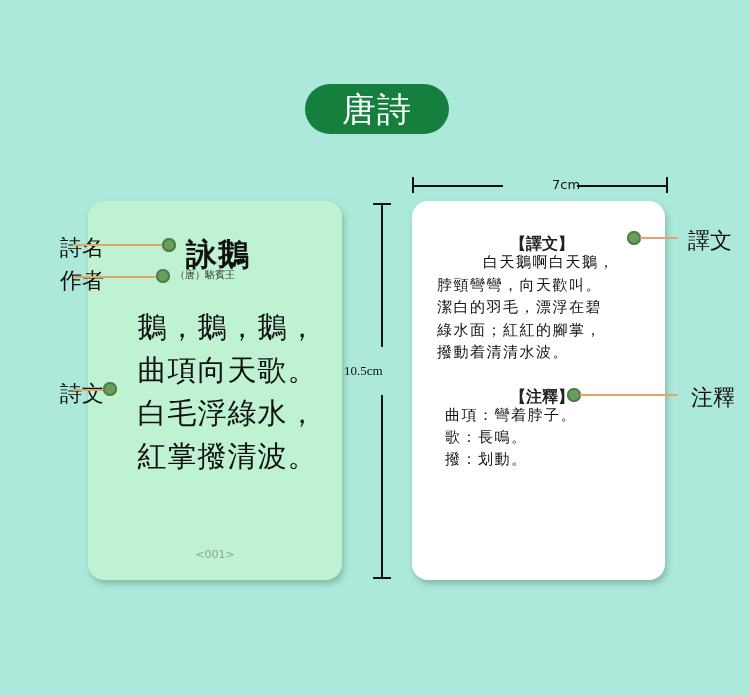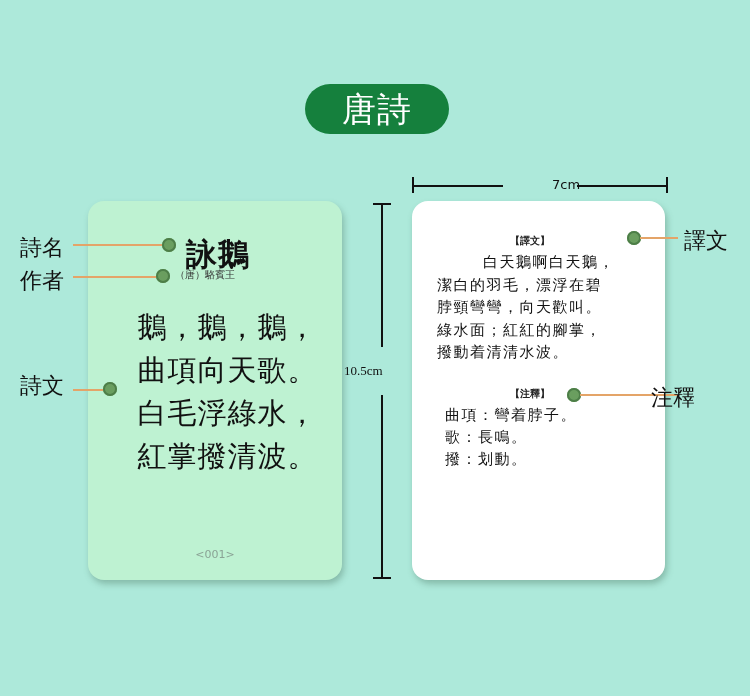--- a/index.html
+++ b/index.html
@@ -64,21 +64,21 @@
   }
   .poem-lines div { white-space: nowrap; letter-spacing: 1px; }
   .card-code {
     position: absolute;
     left: 190px; top: 548px;
     width: 50px; text-align: center;
     font-size: 11px; color: #8aa395;
   }
   .section-head {
     position: absolute;
-    font-size: 10px; font-weight: bold; color: #222;
+    font-size: 16px; font-weight: bold; color: #222;
     font-family: "DejaVu Sans", sans-serif;
   }
   .trans-text {
     position: absolute;
     left: 437px; top: 251px;
     width: 210px;
     font-family: "DejaVu Serif", serif;
     font-size: 15px;
     line-height: 22.5px;
     color: #111;
@@ -105,20 +105,21 @@
   .hline {
     position: absolute;
     height: 2px;
     background: #e4a468;
   }
   .label {
     position: absolute;
     font-size: 22px;
     color: #111;
     font-family: Liberation Mono, monospace;
+    margin-left: 40px;
   }
   .dim-line-h { position: absolute; height: 2px; background: #111; }
   .dim-line-v { position: absolute; width: 2px; background: #111; }
   .dim-text {
     position: absolute;
     font-size: 13px; color: #111;
   }
 </style>
 </head>
 <body>
@@ -133,47 +134,47 @@
   <div>曲項向天歌。</div>
   <div>白毛浮綠水，</div>
   <div>紅掌撥清波。</div>
 </div>
 <div class="card-code">&lt;001&gt;</div>
 
 <div class="card card-back"></div>
 <div class="section-head" style="left:510px; top:234px;">【譯文】</div>
 <div class="trans-text">
   <div class="indent">白天鵝啊白天鵝，</div>
+  <div>脖頸彎彎，向天歡叫。</div>
   <div>潔白的羽毛，漂浮在碧</div>
-  <div>脖頸彎彎，向天歡叫。</div>
   <div>綠水面；紅紅的腳掌，</div>
   <div>撥動着清清水波。</div>
 </div>
 <div class="section-head" style="left:510px; top:387px;">【注釋】</div>
 <div class="notes-text">
   <div>曲項：彎着脖子。</div>
   <div>歌：長鳴。</div>
   <div>撥：划動。</div>
 </div>
 
 <div class="label" style="left:20px; top:233px;">詩名</div>
 <div class="hline" style="left:73px; top:244px; width:96px;"></div>
 <div class="dot" style="left:162px; top:238px;"></div>
 
 <div class="label" style="left:20px; top:266px;">作者</div>
 <div class="hline" style="left:73px; top:276px; width:86px;"></div>
 <div class="dot" style="left:156px; top:269px;"></div>
 
-<div class="label" style="left:20px; top:371px;">詩文</div>
+<div class="label" style="left:20px; top:379px;">詩文</div>
 <div class="hline" style="left:73px; top:389px; width:34px;"></div>
 <div class="dot" style="left:103px; top:382px;"></div>
 
 <div class="dot" style="left:627px; top:231px;"></div>
 <div class="hline" style="left:640px; top:237px; width:38px;"></div>
-<div class="label" style="left:684px; top:226px;">譯文</div>
+<div class="label" style="left:648px; top:226px;">譯文</div>
 
 <div class="dot" style="left:567px; top:388px;"></div>
 <div class="hline" style="left:580px; top:394px; width:98px;"></div>
 <div class="label" style="left:651px; top:383px;">注釋</div>
 
 <div class="dim-line-v" style="left:412px; top:177px; height:16px;"></div>
 <div class="dim-line-h" style="left:413px; top:185px; width:90px;"></div>
 <div class="dim-text" style="left:522px; top:177px;margin-left:30px;">7cm</div>
 <div class="dim-line-h" style="left:577px; top:185px; width:90px;"></div>
 <div class="dim-line-v" style="left:666px; top:177px; height:16px;"></div>

